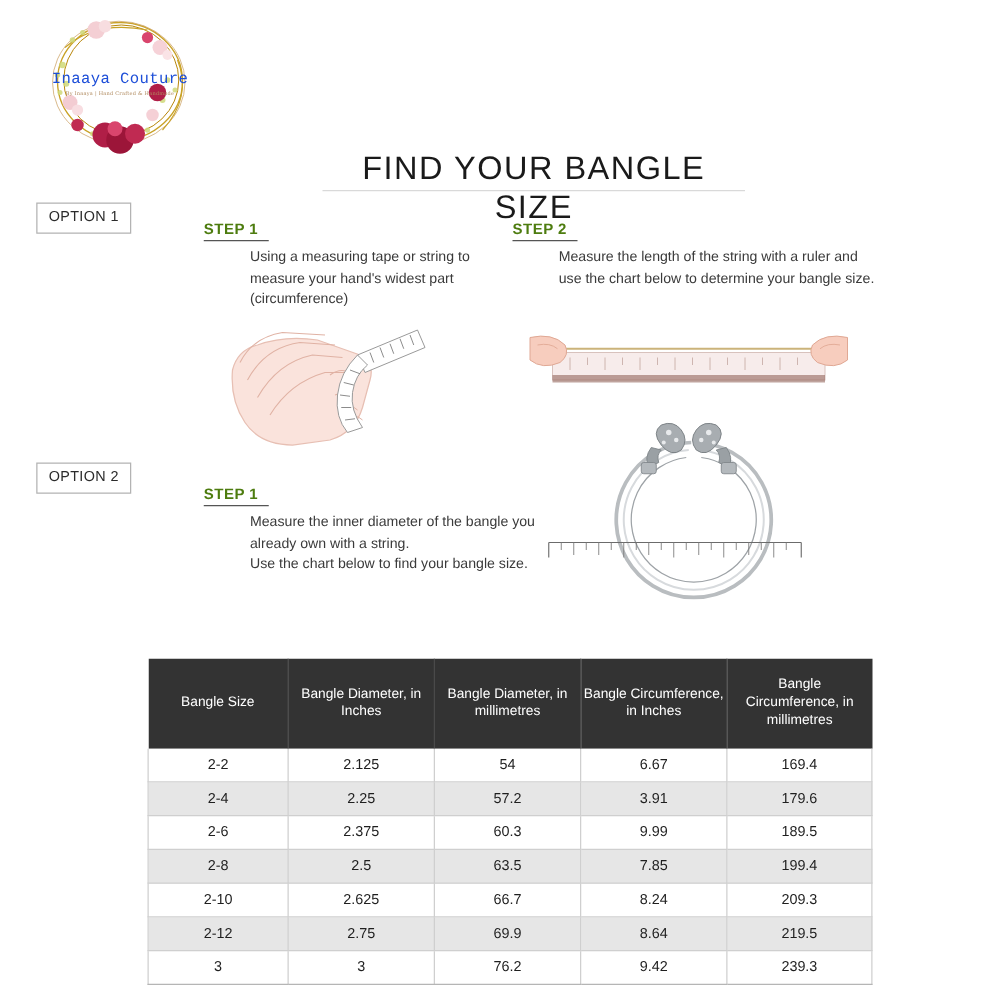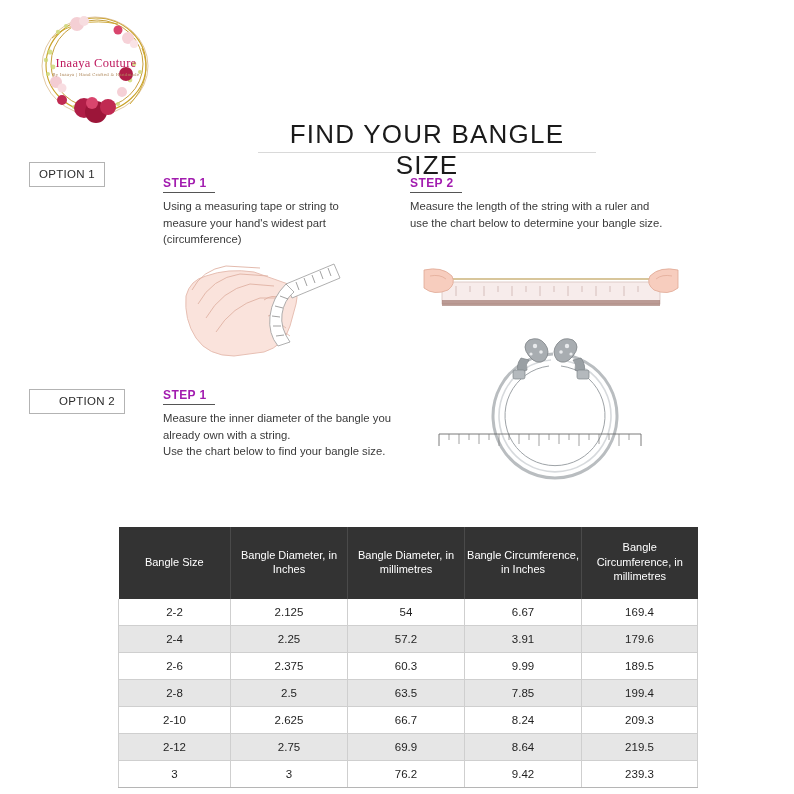--- a/index.html
+++ b/index.html
@@ -24,24 +24,24 @@
     width: 148px;
     height: 118px;
   }
   .logo-wrap svg { display: block; }
   .logo-text {
     position: absolute;
     left: 0;
     top: 48px;
     width: 148px;
     text-align: center;
-    font-family: Liberation Serif, serif;
+    font-family: Liberation Mono, monospace;
     font-size: 12.5px;
     letter-spacing: 0.3px;
-    color: #be185d;
+    color: #1d4ed8;
     white-space: nowrap;
   }
   .logo-tagline {
     position: absolute;
     left: 0;
     top: 64px;
     width: 148px;
     text-align: center;
     font-family: "DejaVu Serif", serif;
     font-size: 4px;
@@ -77,42 +77,43 @@
     border: 1px solid #b3b3b3;
     background: #ffffff;
     font-size: 11.5px;
     letter-spacing: 0.3px;
     color: #2b2b2b;
     text-align: center;
     padding: 5px 0 6px 0;
     width: 74px;
   }
   .opt1 { left: 29px; top: 162px; }
-  .opt2 { left: 29px; top: 389px; padding-left: 20px; }
+  .opt2 { left: 29px; top: 370px; }
 
   
   .step-head {
     position: absolute;
     font-size: 12px;
     font-weight: 700;
     letter-spacing: 0.4px;
-    color: #a21caf;
+    color: #4d7c0f;
   }
   .step-head::after {
     content: "";
     display: block;
     margin-top: 2px;
     height: 1px;
     background: #555;
   }
   .step-body {
     position: absolute;
     font-size: 11.3px;
     line-height: 16.5px;
     color: #3a3a3a;
+    margin-left: 37px;
   }
   .s1h { left: 163px; top: 176px; width: 52px; }
   .s1b { left: 163px; top: 198px; width: 215px; }
   .s2h { left: 410px; top: 176px; width: 52px; }
   .s2b { left: 410px; top: 198px; width: 260px; }
   .o2h { left: 163px; top: 388px; width: 52px; }
   .o2b { left: 163px; top: 410px; width: 248px; }
 
   
   .hand-img {

